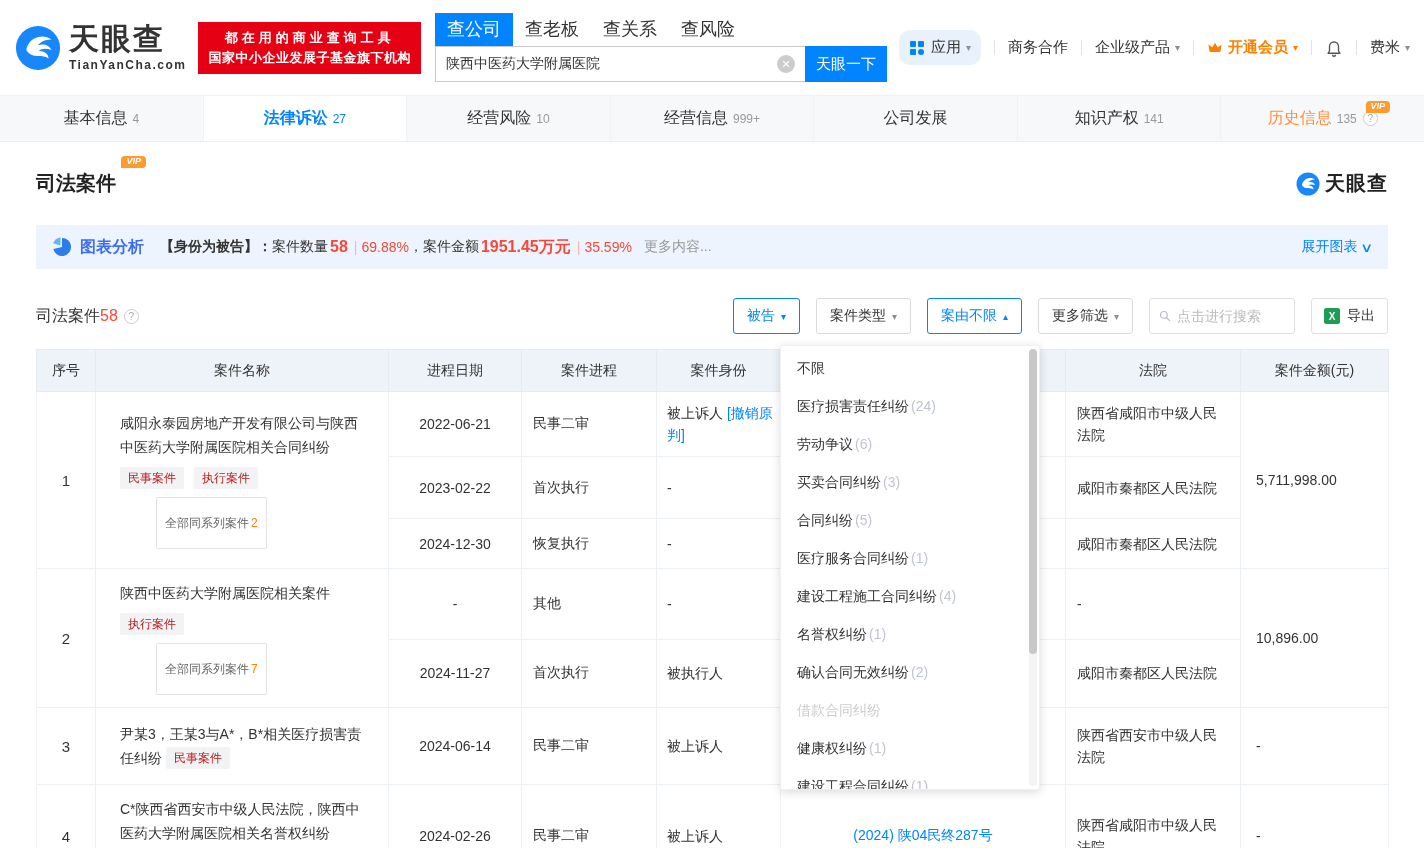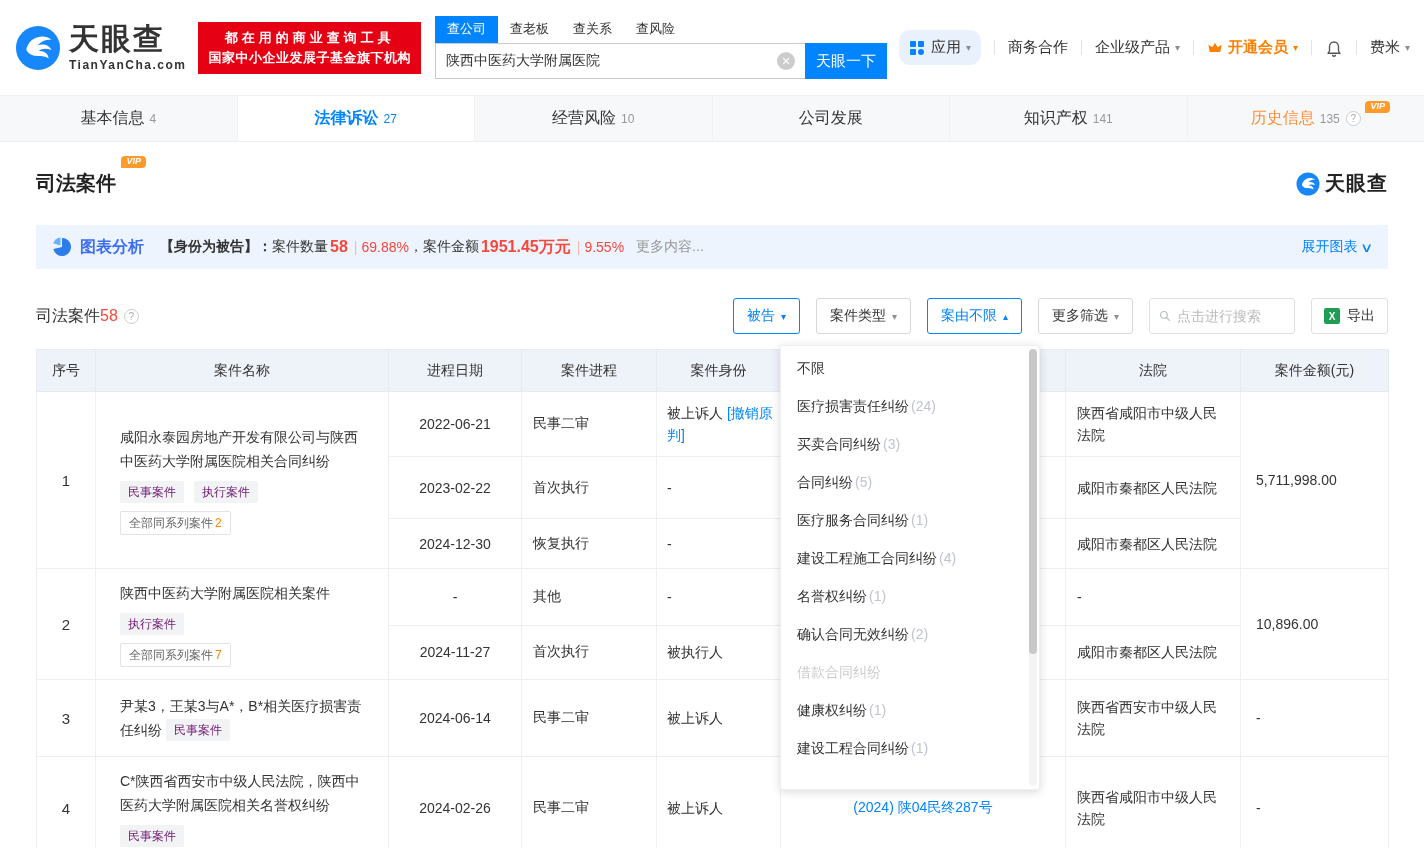--- a/index.html
+++ b/index.html
@@ -10,21 +10,21 @@
   .top-header{height:95px;background:#fff;display:flex;align-items:center;padding:0 14px 0 15px;}
   .logo{display:flex;align-items:center;cursor:pointer;}
   .logo-text{margin-left:8px;}
   .logo-cn{font-size:30px;font-weight:bold;color:#333;letter-spacing:2px;line-height:1;}
   .logo-en{font-size:12px;font-weight:bold;color:#333;letter-spacing:1.5px;margin-top:4px;}
   .promo{margin-left:12px;background:#e60014;color:#fff;font-weight:bold;font-size:13px;
     padding:6px 10px;line-height:20px;text-align:center;cursor:pointer;}
   .promo-l1{letter-spacing:4px;}
   .promo-l2{letter-spacing:0.5px;}
   .search-wrap{margin-left:14px;width:452px;}
-  .search-tabs{display:flex;font-size:13px;color:#333;}
+  .search-tabs{display:flex;font-size:18px;color:#333;}
   .search-tab{padding:4px 12px 5px;cursor:pointer;}
   .search-tab.active{background:#0084ff;color:#fff;}
   .search-row{display:flex;position:relative;}
   .main-search-input{flex:1;height:36px;border:1px solid #c9c9c9;border-right:none;
     padding:0 34px 0 10px;font-size:14px;color:#333;outline:none;}
   .clear-icon{position:absolute;right:92px;top:9px;width:18px;height:18px;border-radius:50%;
     background:#ccc;color:#fff;font-size:11px;line-height:18px;text-align:center;cursor:pointer;}
   .search-btn{width:82px;height:36px;background:#0084ff;color:#fff;border:none;font-size:15px;cursor:pointer;}
   .top-nav{margin-left:auto;display:flex;align-items:center;font-size:15px;color:#333;white-space:nowrap;}
   .nav-divider{width:1px;height:15px;background:#e3e3e3;margin:0 13px;}
@@ -96,26 +96,26 @@
   .td-no{text-align:center;font-size:15px;color:#333;}
   .td-name{padding:12px 24px;line-height:24px;color:#333;}
   .case-name{cursor:pointer;}
   .td-date{text-align:center;}
   .td-stage{padding-left:11px;}
   .td-id{padding:0 0 0 10px;line-height:22px;}
   .td-caseno{text-align:center;color:#0084ff;}
   .td-caseno span{cursor:pointer;}
   .td-court{padding:0 11px;line-height:22px;}
   .td-amount{padding:0 15px;}
-  .badge{display:inline-block;background:#f2f3f5;color:#701a75;font-size:12px;padding:3px 8px;
+  .badge{display:inline-block;background:#f2f3f5;color:#b91c1c;font-size:12px;padding:3px 8px;
     margin-right:10px;border-radius:2px;line-height:16px;}
   .badges-row{margin-top:6px;}
   .badge-inline{margin-left:4px;vertical-align:1px;}
   .series-badge{display:inline-block;border:1px solid #e3e3e3;background:#fff;color:#666;font-size:12px;
-    padding:3px 8px;margin-top:8px;border-radius:2px;line-height:16px;cursor:pointer;}
+    padding:17px 8px;margin-top:8px;border-radius:2px;line-height:16px;cursor:pointer;margin-left:36px;}
   .series-count{color:#ff8000;margin-left:2px;}
   .blue-link{color:#0084ff;cursor:pointer;}
 
   
   .dropdown{position:absolute;left:780px;top:345px;width:260px;height:445px;background:#fff;
     border:1px solid #f0f0f0;box-shadow:0 2px 10px rgba(0,0,0,0.15);border-radius:2px;
     overflow:hidden;z-index:50;padding:3px 0;}
   .dd-item{height:38px;line-height:38px;padding-left:16px;font-size:14px;color:#333;cursor:pointer;white-space:nowrap;}
   .dd-item .dd-count{color:#c0c4cc;margin-left:2px;}
   .dd-item.disabled{color:#ccc;cursor:default;}
@@ -199,20 +199,24 @@
       <span class="tab-label">基本信息</span>
       <span class="tab-count">4</span>
     </div>
     <div class="tab active">
       <span class="tab-label">法律诉讼</span>
       <span class="tab-count">27</span>
     </div>
     <div class="tab">
       <span class="tab-label">经营风险</span>
       <span class="tab-count">10</span>
+    </div>
+    <div class="tab">
+      <span class="tab-label">经营信息</span>
+      <span class="tab-count">999+</span>
     </div>
     <div class="tab">
       <span class="tab-label">公司发展</span>
     </div>
     <div class="tab">
       <span class="tab-label">知识产权</span>
       <span class="tab-count">141</span>
     </div>
     <div class="tab history">
       <span class="tab-label">历史信息</span>
@@ -244,21 +248,21 @@
   <span class="chart-label">图表分析</span>
   <span class="bold-dark">【身份为被告】：</span>
   <span>案件数量</span>
   <span class="num-big">58</span>
   <span class="pipe">|</span>
   <span class="red">69.88%</span>
   <span>，</span>
   <span>案件金额</span>
   <span class="num-big">1951.45万元</span>
   <span class="pipe">|</span>
-  <span class="red">9.55%</span>
+  <span class="red">35.59%</span>
   <span class="more-link">更多内容...</span>
   <span class="expand-link">
     <span>展开图表</span>
     <span class="chev">∨</span>
   </span>
 </div>
 
 <div class="filter-row">
   <span class="count-label">
     <span>司法案件</span><span class="count-num">58</span>
@@ -385,20 +389,21 @@
         <td class="td-court">陕西省咸阳市中级人民法院</td>
         <td class="td-amount" rowspan="1">-</td>
       </tr>
     </tbody>
 </table>
 
 <div class="dropdown">
   <div id="dd-list">
       <div class="dd-item"><span>不限</span></div>
       <div class="dd-item"><span>医疗损害责任纠纷</span><span class="dd-count">(24)</span></div>
+      <div class="dd-item"><span>劳动争议</span><span class="dd-count">(6)</span></div>
       <div class="dd-item"><span>买卖合同纠纷</span><span class="dd-count">(3)</span></div>
       <div class="dd-item"><span>合同纠纷</span><span class="dd-count">(5)</span></div>
       <div class="dd-item"><span>医疗服务合同纠纷</span><span class="dd-count">(1)</span></div>
       <div class="dd-item"><span>建设工程施工合同纠纷</span><span class="dd-count">(4)</span></div>
       <div class="dd-item"><span>名誉权纠纷</span><span class="dd-count">(1)</span></div>
       <div class="dd-item"><span>确认合同无效纠纷</span><span class="dd-count">(2)</span></div>
       <div class="dd-item disabled"><span>借款合同纠纷</span></div>
       <div class="dd-item"><span>健康权纠纷</span><span class="dd-count">(1)</span></div>
       <div class="dd-item"><span>建设工程合同纠纷</span><span class="dd-count">(1)</span></div>
     </div>

